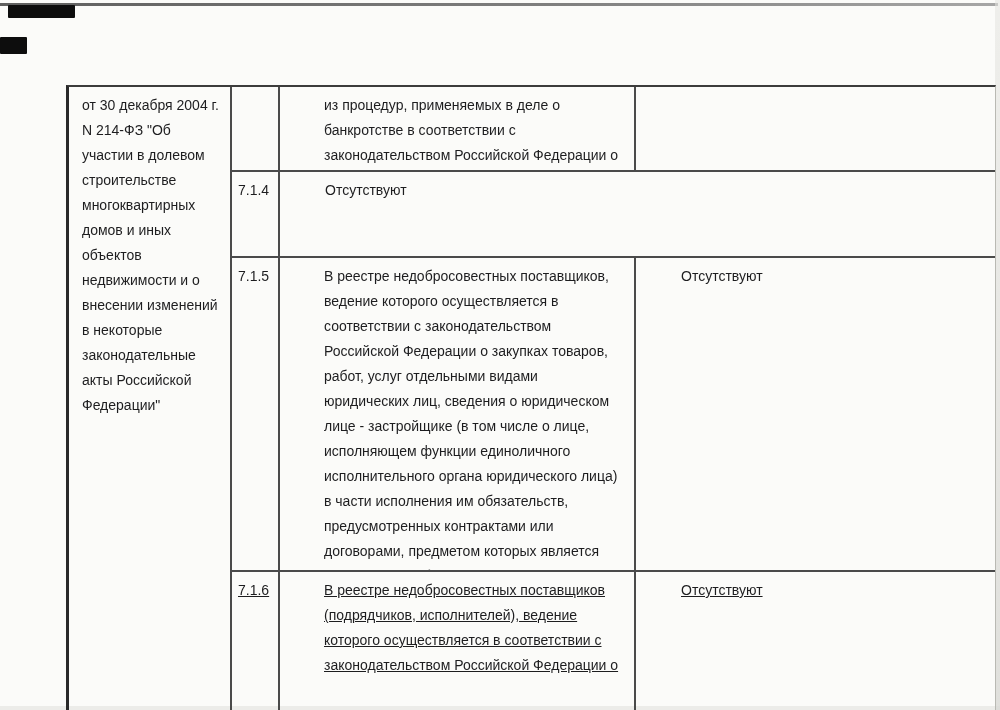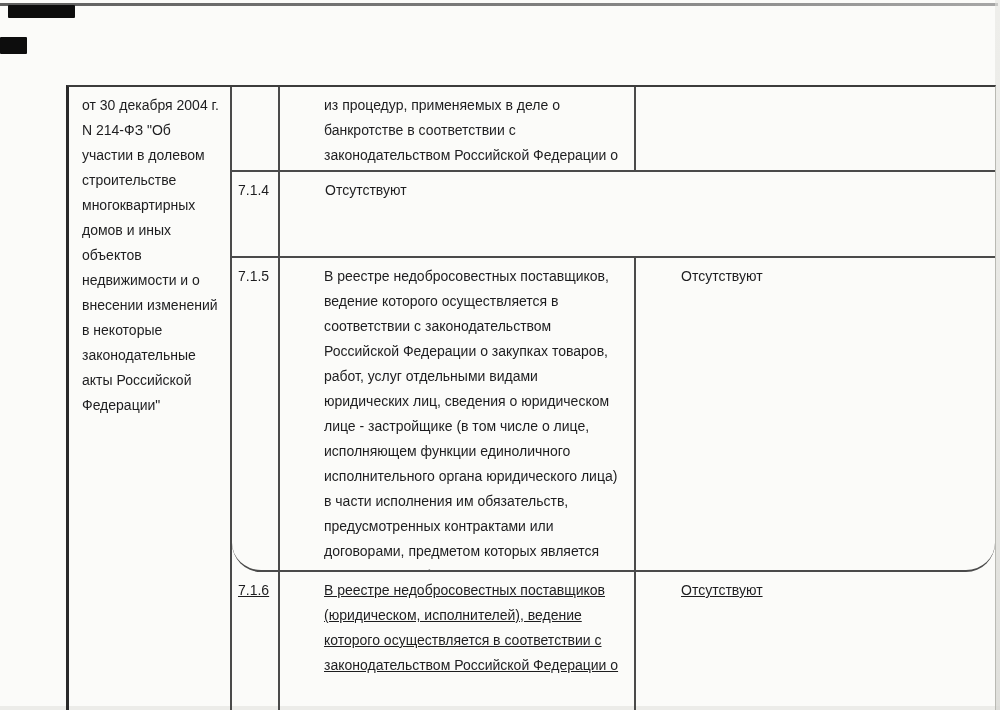--- a/index.html
+++ b/index.html
@@ -47,21 +47,21 @@
   .col-law {
     width:163px;
     border-right:2px solid #4a4a4a;
     padding:6px 8px 6px 13px;
   }
   .rows { flex:1; display:flex; flex-direction:column; }
   .row { display:flex; border-bottom:2px solid #4a4a4a;gap:36px; }
   .row.r4 { border-bottom:none; flex:1;text-decoration:underline; }
   .r1 { height:85px; }
   .r2 { height:86px; }
-  .r3 { height:314px;border-radius:29px; }
+  .r3 { height:314px; }
   .cell-num {
     width:48px;
     border-right:2px solid #4a4a4a;
     padding:6px 21px 4px 6px;
   }
   .cell-desc {
     width:320px;
     border-right:2px solid #4a4a4a;
     padding:6px 9px 4px 8px;
     overflow:hidden;
@@ -100,19 +100,19 @@
       </div>
 
       <div class="row r3">
         <div class="cell-num">7.1.5</div>
         <div class="cell-desc">В реестре недобросовестных поставщиков, ведение которого осуществляется в соответствии с законодательством Российской Федерации о закупках товаров, работ, услуг отдельными видами юридических лиц, сведения о юридическом лице - застройщике (в том числе о лице, исполняющем функции единоличного исполнительного органа юридического лица) в части исполнения им обязательств, предусмотренных контрактами или договорами, предметом которых является выполнение работ, оказание услуг в сфере строительства, реконструкции и капитального ремонта объектов капитального строительства или организации таких строительства, реконструкции и капитального ремонта либо приобретение у юридического лица жилых помещений</div>
         <div class="cell-status">Отсутствуют</div>
       </div>
 
       <div class="row r4">
         <div class="cell-num">7.1.6</div>
-        <div class="cell-desc">В реестре недобросовестных поставщиков (юридическом, исполнителей), ведение которого осуществляется в соответствии с законодательством Российской Федерации о</div>
+        <div class="cell-desc">В реестре недобросовестных поставщиков (подрядчиков, исполнителей), ведение которого осуществляется в соответствии с законодательством Российской Федерации о</div>
         <div class="cell-status">Отсутствуют</div>
       </div>
 
     </div>
   </div>
 </div>
 
 </body></html>

